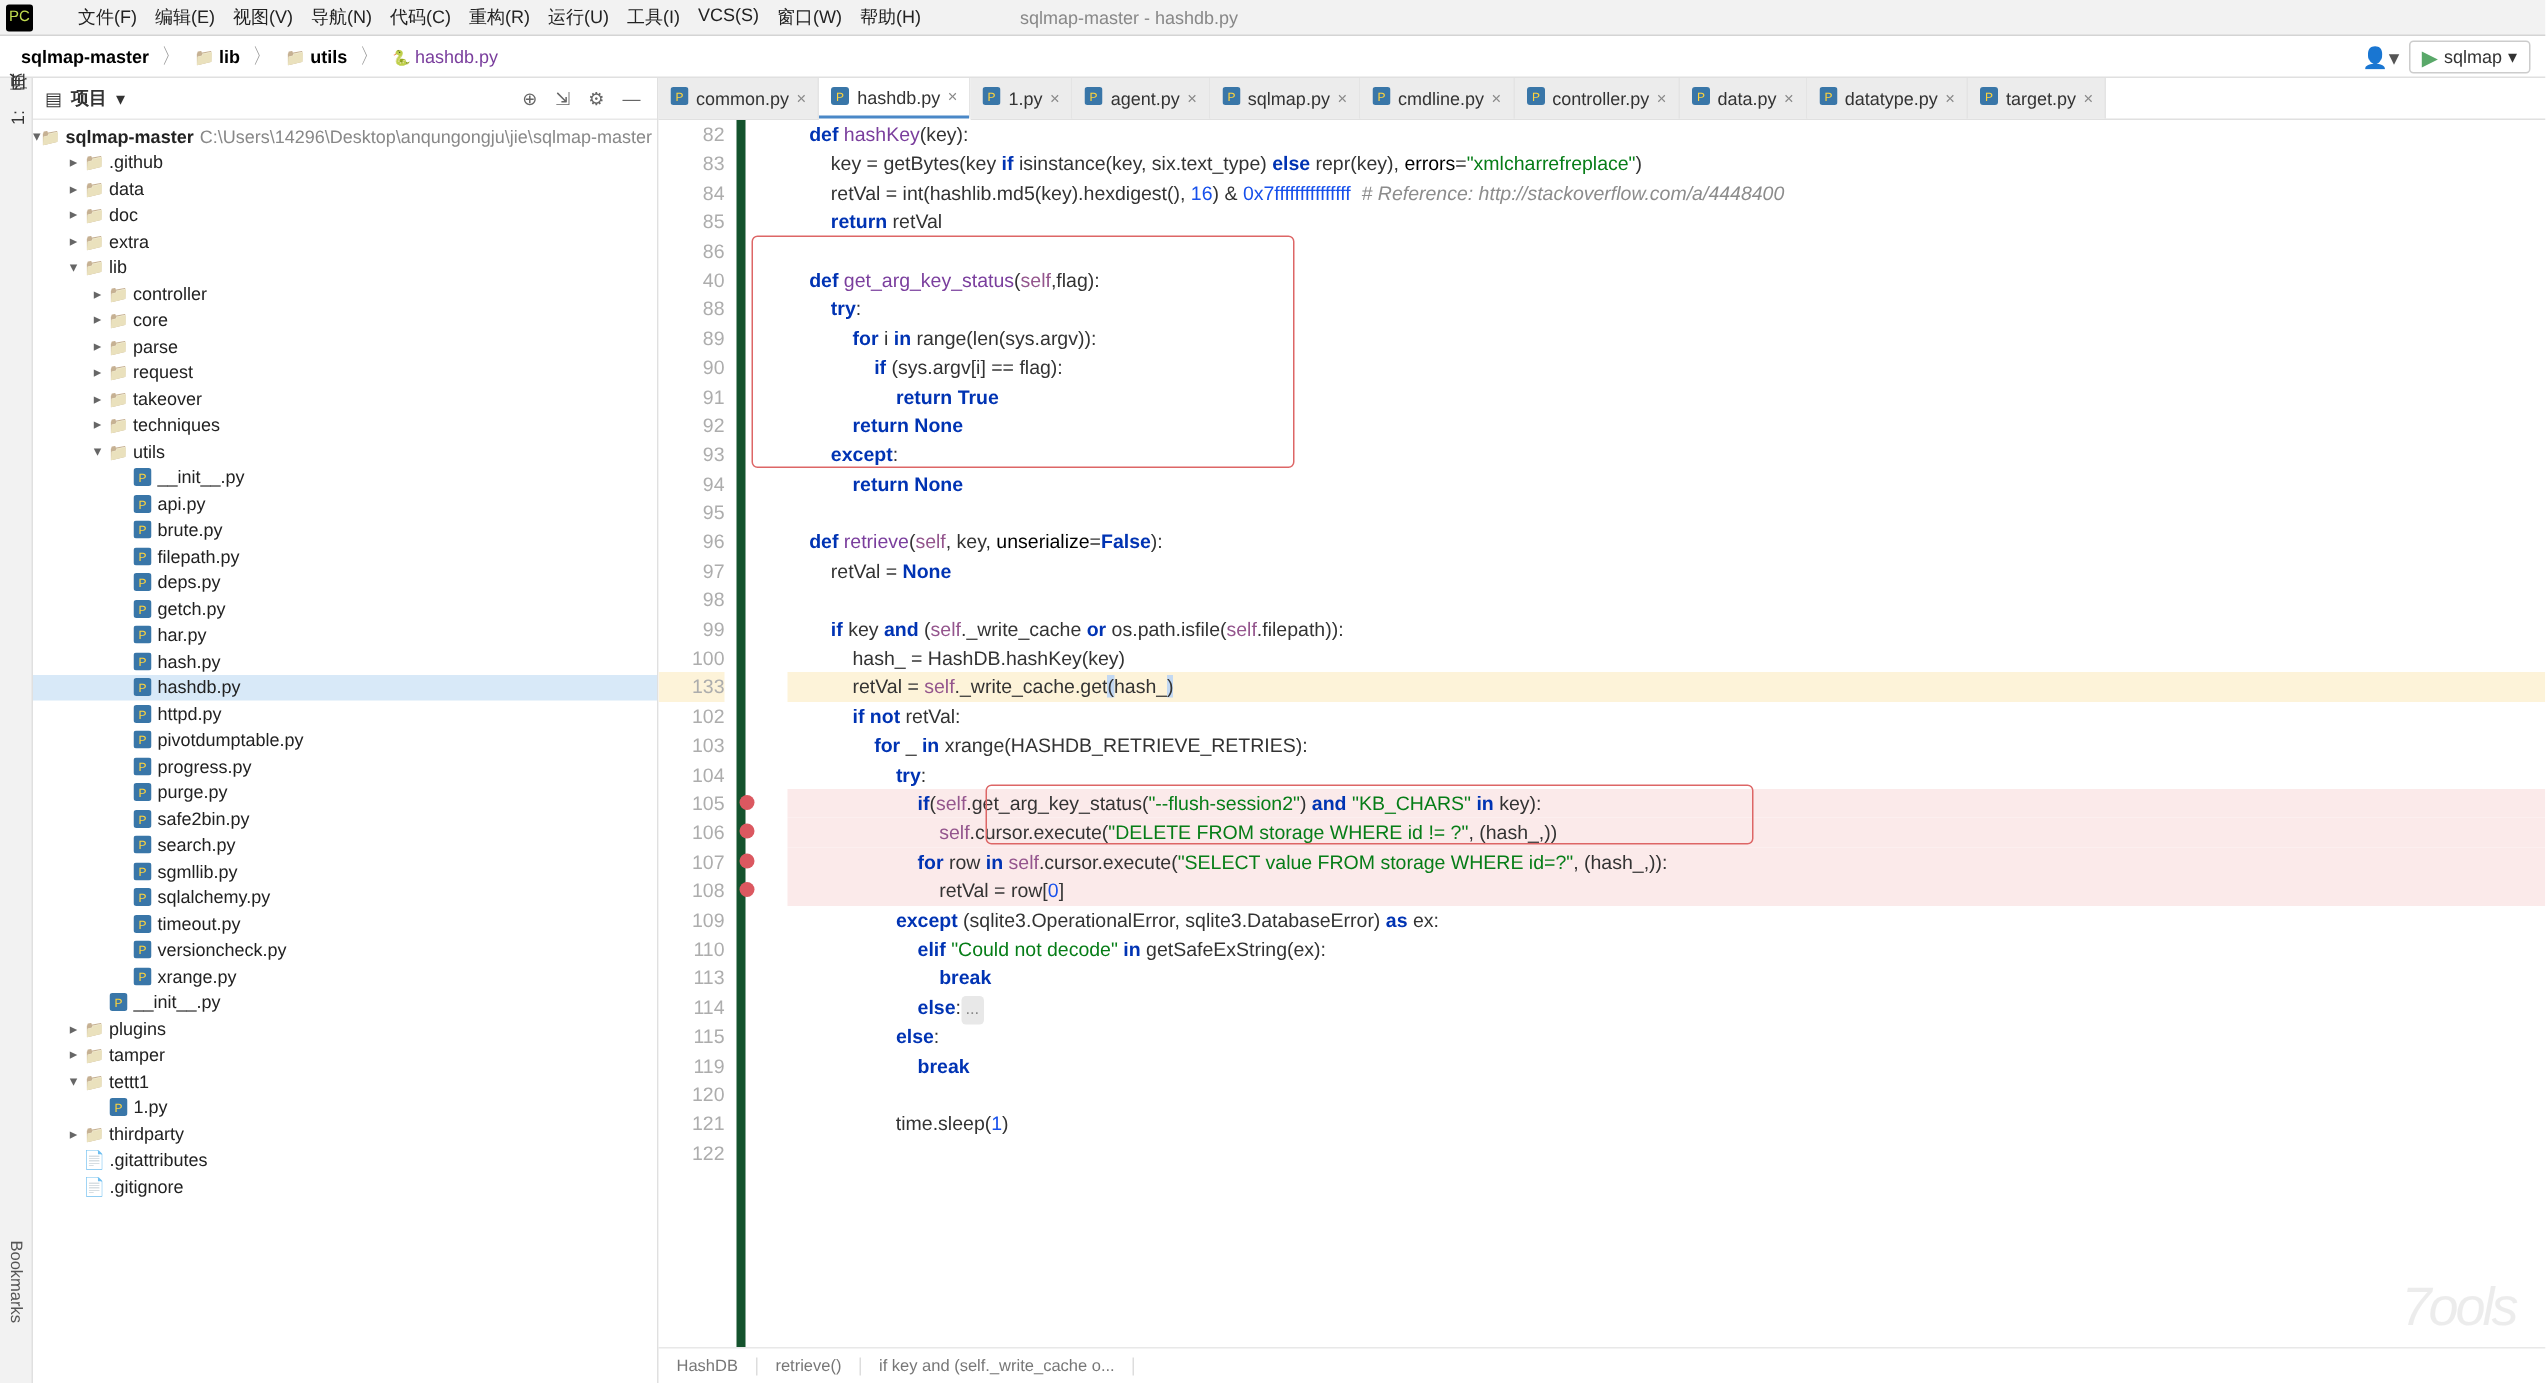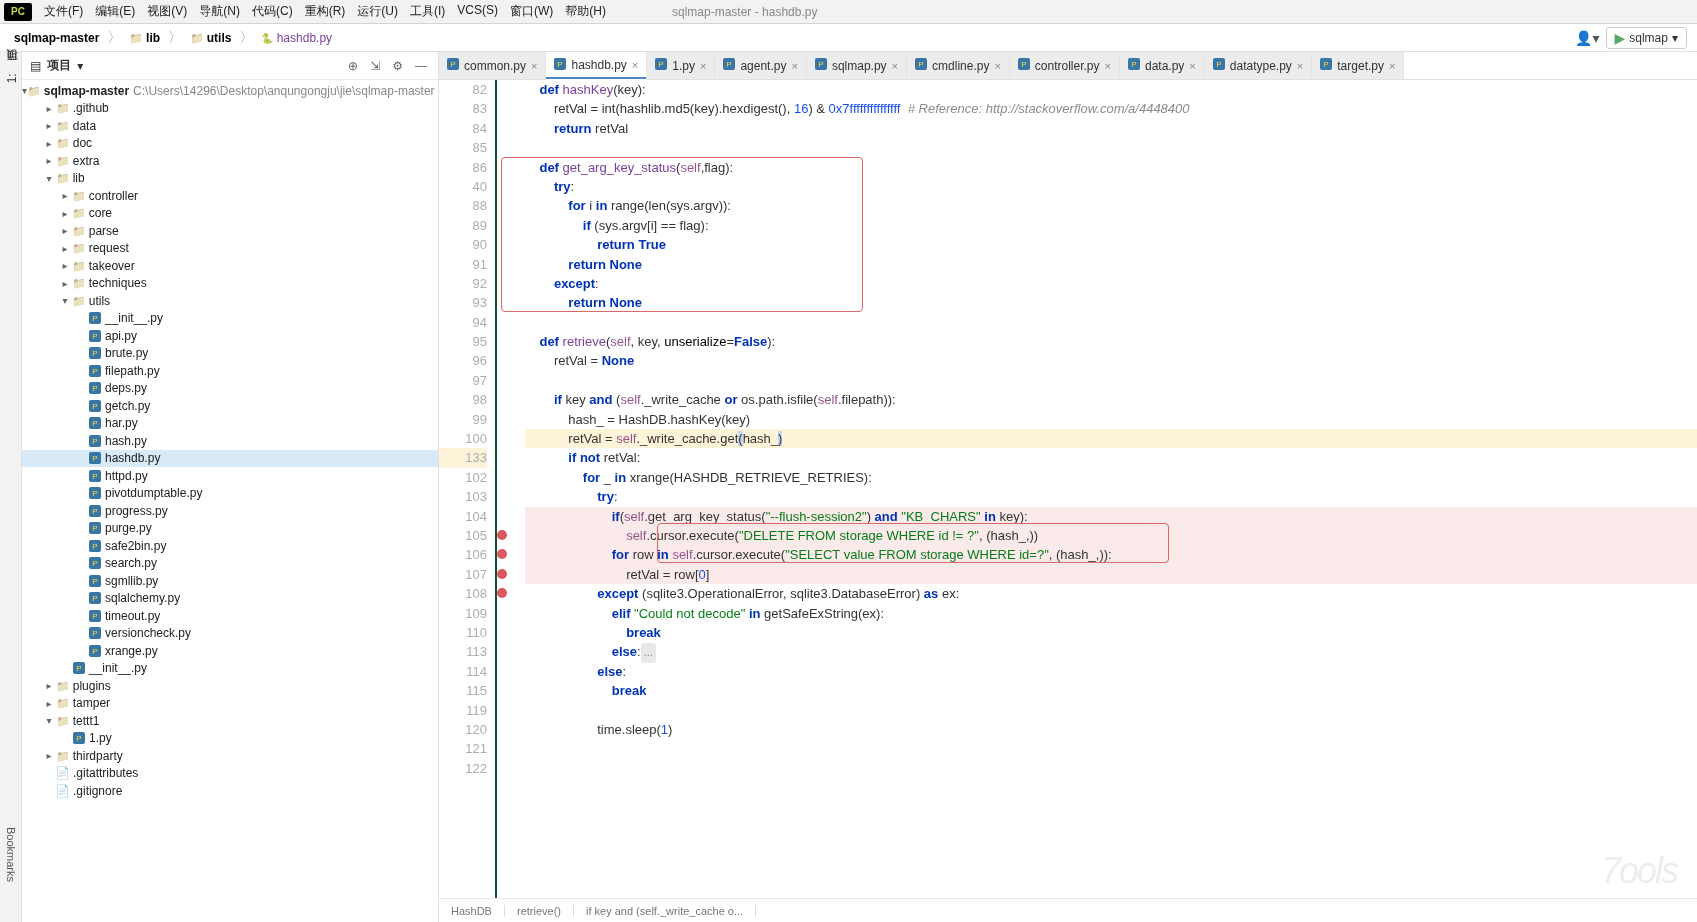--- a/index.html
+++ b/index.html
@@ -1,19 +1,19 @@
 <!DOCTYPE html>
 <html><head>
 <meta charset="utf-8">
 <style>
 * { margin: 0; padding: 0; box-sizing: border-box; font-family: "Microsoft YaHei", "Segoe UI", Arial, sans-serif; }
 body { background: #fff; font-size: 12px; color: #333; overflow: hidden; }
 .window { width: 1697px; height: 922px; display: flex; flex-direction: column; }
 .menubar { height: 24px; background: #f2f2f2; border-bottom: 1px solid #d4d4d4; display: flex; align-items: center; padding: 0 4px; }
-.app-icon { width: 28px; height: 18px; background: #000; color: #c0db4f; display: flex; align-items: center; justify-content: center; font-size: 10px; font-weight: bold; border-radius: 2px; margin-right: 6px; }
+.app-icon { width: 18px; height: 18px; background: #000; color: #c0db4f; display: flex; align-items: center; justify-content: center; font-size: 10px; font-weight: normal; border-radius: 2px; margin-right: 24px; }
 .menu-item { padding: 2px 6px; cursor: pointer; color: #222; }
 .title-text { margin-left: 60px; color: #888; }
 .breadcrumb-bar { height: 28px; background: #fff; border-bottom: 1px solid #e0e0e0; display: flex; align-items: center; padding: 0 10px; justify-content: space-between; }
 .breadcrumbs { display: flex; align-items: center; gap: 4px; }
 .bc-item { padding: 1px 4px; color: #000; font-weight: bold; }
 .bc-item.fn { font-weight: normal; }
 .bc-sep { color: #999; font-size: 14px; }
 .right-tools { display: flex; align-items: center; gap: 6px; }
 .run-config { display: flex; align-items: center; gap: 4px; background: #fff; border: 1px solid #ccc; padding: 2px 8px; border-radius: 3px; }
 .run-btn { color: #59a869; font-size: 14px; }
@@ -37,21 +37,21 @@
 .tree-label.bold { font-weight: bold; }
 .tree-path { color: #888; margin-left: 4px; }
 .indent { display: inline-block; }
 .editor-area { flex: 1; display: flex; flex-direction: column; min-width: 0; }
 .tabs { height: 28px; display: flex; border-bottom: 1px solid #e0e0e0; }
 .tab { display: flex; align-items: center; padding: 0 8px; border-right: 1px solid #e4e4e4; gap: 5px; cursor: pointer; background: #ececec; }
 .tab.active { background: #fff; border-bottom: 2px solid #fff; position: relative; margin-bottom: -1px;}
 .tab.active::after { content:""; position:absolute; bottom:-1px; left:0; right:0; height:2px; background:#4a88c7; }
 .tab-close { color: #888; font-size: 11px; }
 .code-view { flex: 1; display: flex; overflow: hidden; font-family: "Consolas","Courier New",monospace; font-size: 13px; line-height: 19.4px; }
-.gutter { width: 58px; background: #fff; text-align: right; color: #adadad; padding-right: 8px; border-right: 2px solid #14532d; position: relative; user-select: none; }
+.gutter { width: 58px; background: #fff; text-align: right; color: #adadad; padding-right: 8px; border-right: 6px solid #14532d; position: relative; user-select: none; }
 .gutter-line { height: 19.4px; position: relative; }
 .gutter-line.bp::after { content:""; position:absolute; right:-20px; top:4px; width:10px; height:10px; background:#db5860; border-radius:50%; }
 .gutter-line.hl { background: #fdf3d9; }
 .code-pane { flex: 1; position: relative; overflow: hidden; padding-left: 28px; }
 .code-line { height: 19.4px; white-space: pre; }
 .code-line.hl { background: #fdf3d9; }
 .code-line.err { background: #fbeaea; }
 .kw { color: #0033b3; font-weight: bold; }
 .fn { color: #7a3e9d; }
 .fn2 { color: #000; }
@@ -605,20 +605,21 @@
             <div class="gutter-line">115</div>
             <div class="gutter-line">119</div>
             <div class="gutter-line">120</div>
             <div class="gutter-line">121</div>
             <div class="gutter-line">122</div>
           </div>
         <div class="code-pane" id="code-ct">
           <div class="annot-box" style="left:4px; top:77px; width:362px; height:155px;"></div>
           <div class="annot-box" style="left:160px; top:443px; width:512px; height:40px;"></div>
         <div class="code-line">    <span class="kw">def</span> <span class="fn">hashKey</span>(key):</div>
+            <div class="code-line">        key = getBytes(key <span class="kw">if</span> isinstance(key, six.text_type) <span class="kw">else</span> repr(key), <span class="fn2">errors</span>=<span class="str">"xmlcharrefreplace"</span>)</div>
             <div class="code-line">        retVal = int(hashlib.md5(key).hexdigest(), <span class="num">16</span>) &amp; <span class="num">0x7fffffffffffffff</span>  <span class="cmt"># Reference: http://stackoverflow.com/a/4448400</span></div>
             <div class="code-line">        <span class="kw">return</span> retVal</div>
             <div class="code-line"></div>
             <div class="code-line">    <span class="kw">def</span> <span class="fn">get_arg_key_status</span>(<span class="self">self</span>,flag):</div>
             <div class="code-line">        <span class="kw">try</span>:</div>
             <div class="code-line">            <span class="kw">for</span> i <span class="kw">in</span> range(len(sys.argv)):</div>
             <div class="code-line">                <span class="kw">if</span> (sys.argv[i] == flag):</div>
             <div class="code-line">                    <span class="kw">return</span> <span class="kw">True</span></div>
             <div class="code-line">            <span class="kw">return</span> <span class="kw">None</span></div>
             <div class="code-line">        <span class="kw">except</span>:</div>

